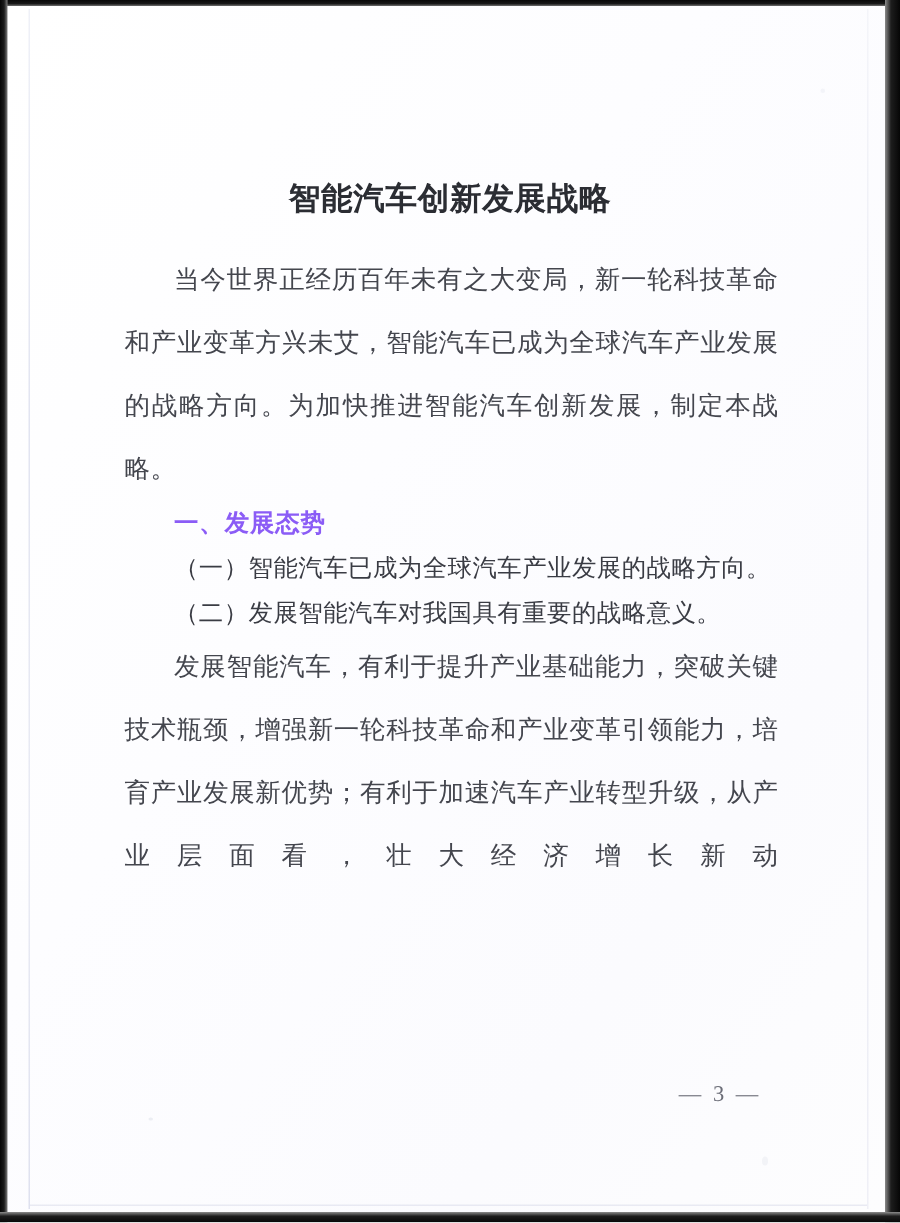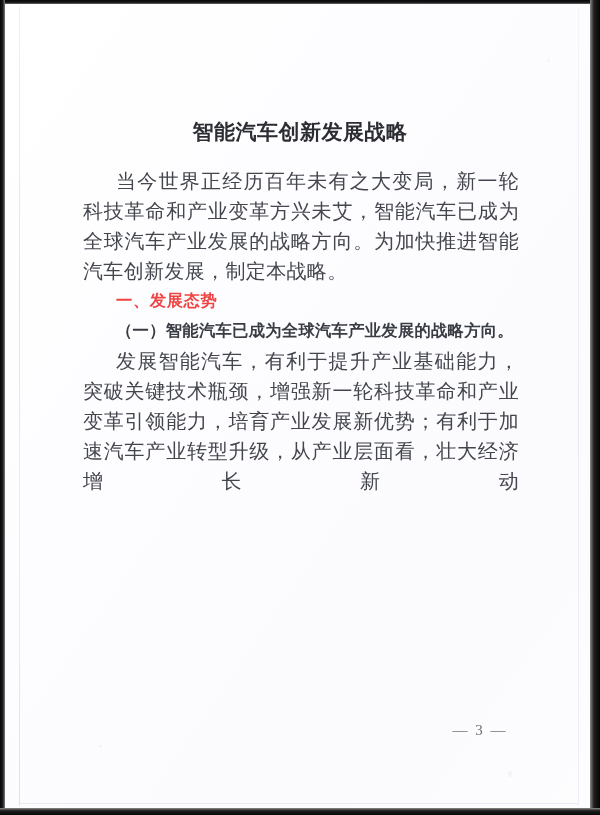--- a/index.html
+++ b/index.html
@@ -94,50 +94,50 @@
   }
 
   .body-block {
     position: absolute;
     top: 166px;
     left: 83px;
     width: 436px;
   }
 
   .para {
-    font-size: 20px;
-    line-height: 30px;
+    font-size: 17px;
+    line-height: 42px;
     color: #44464e;
     text-align: justify;
     text-align-last: left;
     letter-spacing: 0.35px;
     margin: 0;
     text-indent: 33px;
     font-family: "Liberation Serif", "DejaVu Serif", serif;
   }
 
   .para.tight-last {
     text-align-last: justify;
   }
 
   .section-heading {
     font-size: 16.3px;
     line-height: 30px;
-    color: #ef4444;
+    color: #8b5cf6;
     font-weight: bold;
     margin: 0;
     text-indent: 33px;
     letter-spacing: 0.6px;
   }
 
   .sub-heading {
     font-size: 16.3px;
     line-height: 30px;
     color: #3a3c44;
-    font-weight: bold;
+    font-weight: normal;
     margin: 0;
     text-indent: 33px;
     letter-spacing: 0.3px;
   }
 
   .page-number {
     position: absolute;
     top: 722px;
     left: 400px;
     width: 160px;
@@ -179,20 +179,21 @@
     <div class="body-block">
 
       <p class="para">当今世界正经历百年未有之大变局，新一轮科技革命和产业变革方兴未艾，智能汽车已成为全球汽车产业发展的战略方向。为加快推进智能汽车创新发展，制定本战略。</p>
 
       <p class="section-heading">一、发展态势</p>
 
 
       <p class="sub-heading">（一）智能汽车已成为全球汽车产业发展的战略方向。</p>
 
 
+      <p class="sub-heading">（二）发展智能汽车对我国具有重要的战略意义。</p>
 
       <p class="para tight-last">发展智能汽车，有利于提升产业基础能力，突破关键技术瓶颈，增强新一轮科技革命和产业变革引领能力，培育产业发展新优势；有利于加速汽车产业转型升级，从产业层面看，壮大经济增长新动</p>
 
     </div>
 
     <div class="page-number">— 3 —</div>
 
   </div>
 
   <div class="scan-edge scan-edge-top"></div>

